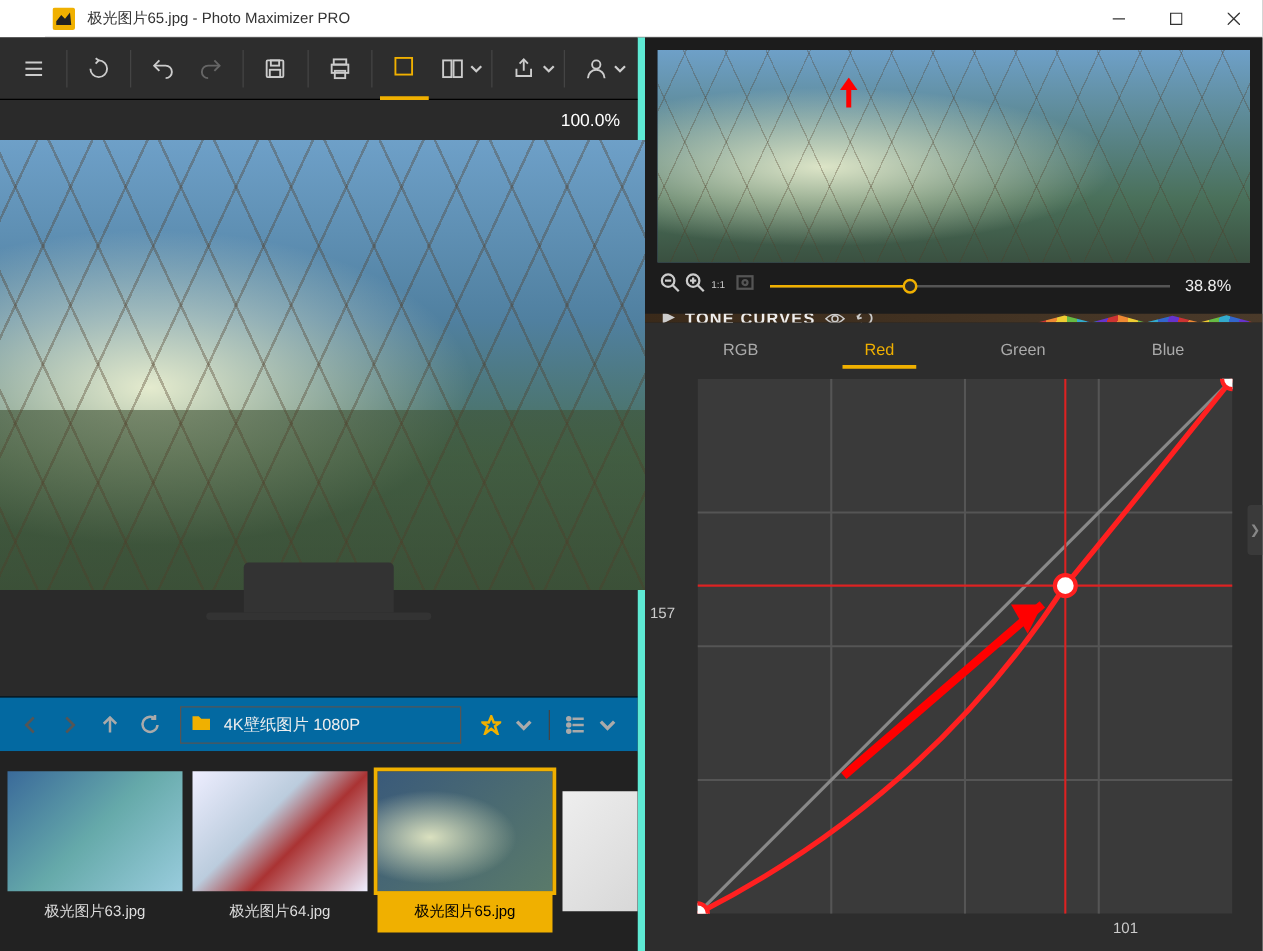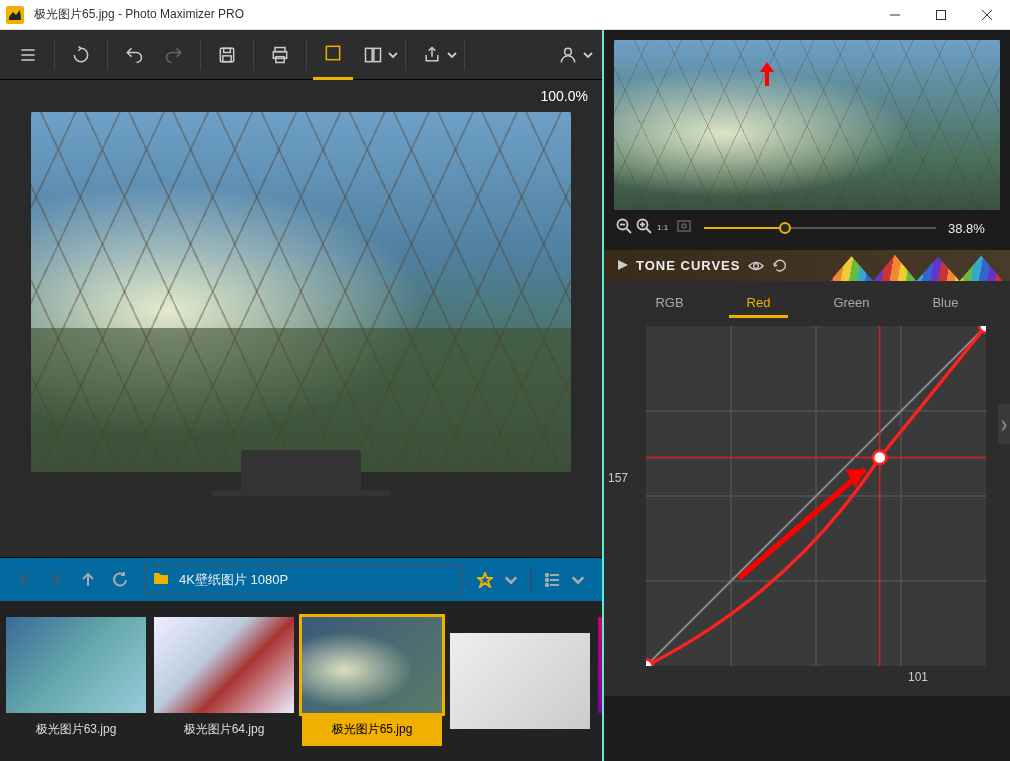--- a/index.html
+++ b/index.html
@@ -1,27 +1,27 @@
 <!DOCTYPE html>
 <html><head>
 <meta charset="utf-8">
 <style>
   * { box-sizing: border-box; margin: 0; padding: 0; }
   html, body { width: 1010px; height: 761px; font-family: "Segoe UI", Arial, sans-serif; background: #fff; overflow: hidden; }
   
-  .titlebar { height: 30px; background: #fff; display: flex; align-items: center; border-bottom: 1px solid #ddd; }
+  .titlebar { height: 30px; background: #fff; display: flex; align-items: center; border-bottom: 1px solid #ddd; margin-left: 36px; }
   .titlebar .app-icon { width: 30px; height: 30px; display:flex; align-items:center; justify-content:center; }
   .titlebar .app-icon svg { width: 18px; height: 18px; }
   .titlebar .title { font-size: 12px; color: #333; padding-left: 4px; }
   .titlebar .spacer { flex: 1; }
   .titlebar .win-btn { width: 46px; height: 30px; display: flex; align-items: center; justify-content: center; }
   .titlebar .win-btn svg { width: 10px; height: 10px; stroke: #333; stroke-width: 1; fill: none; }
   
   .app { display: flex; height: 731px; background: #1c1c1c; }
-  .left { width: 604px; display: flex; flex-direction: column; border-right: 2px solid #5eead4; }
+  .left { width: 516px; display: flex; flex-direction: column; border-right: 6px solid #5eead4; }
   .right { flex: 1; display: flex; flex-direction: column; background: #1c1c1c; position: relative; }
   
   .toolbar { height: 50px; background: #2d2d2d; display: flex; align-items: center; padding: 0 8px; border-bottom: 1px solid #000; }
   .tbtn { width: 40px; height: 50px; display:flex; align-items:center; justify-content:center; color:#ccc; }
   .tbtn svg { width: 20px; height: 20px; stroke: #ccc; fill: none; stroke-width: 1.8; }
   .tbtn.disabled svg { stroke: #666; }
   .tsep { width: 1px; height: 30px; background: #444; margin: 0 6px; }
   .tbtn.active { border-bottom: 3px solid #f0b000; }
   .dropdown-caret { width: 12px; margin-left:-6px; }
   

